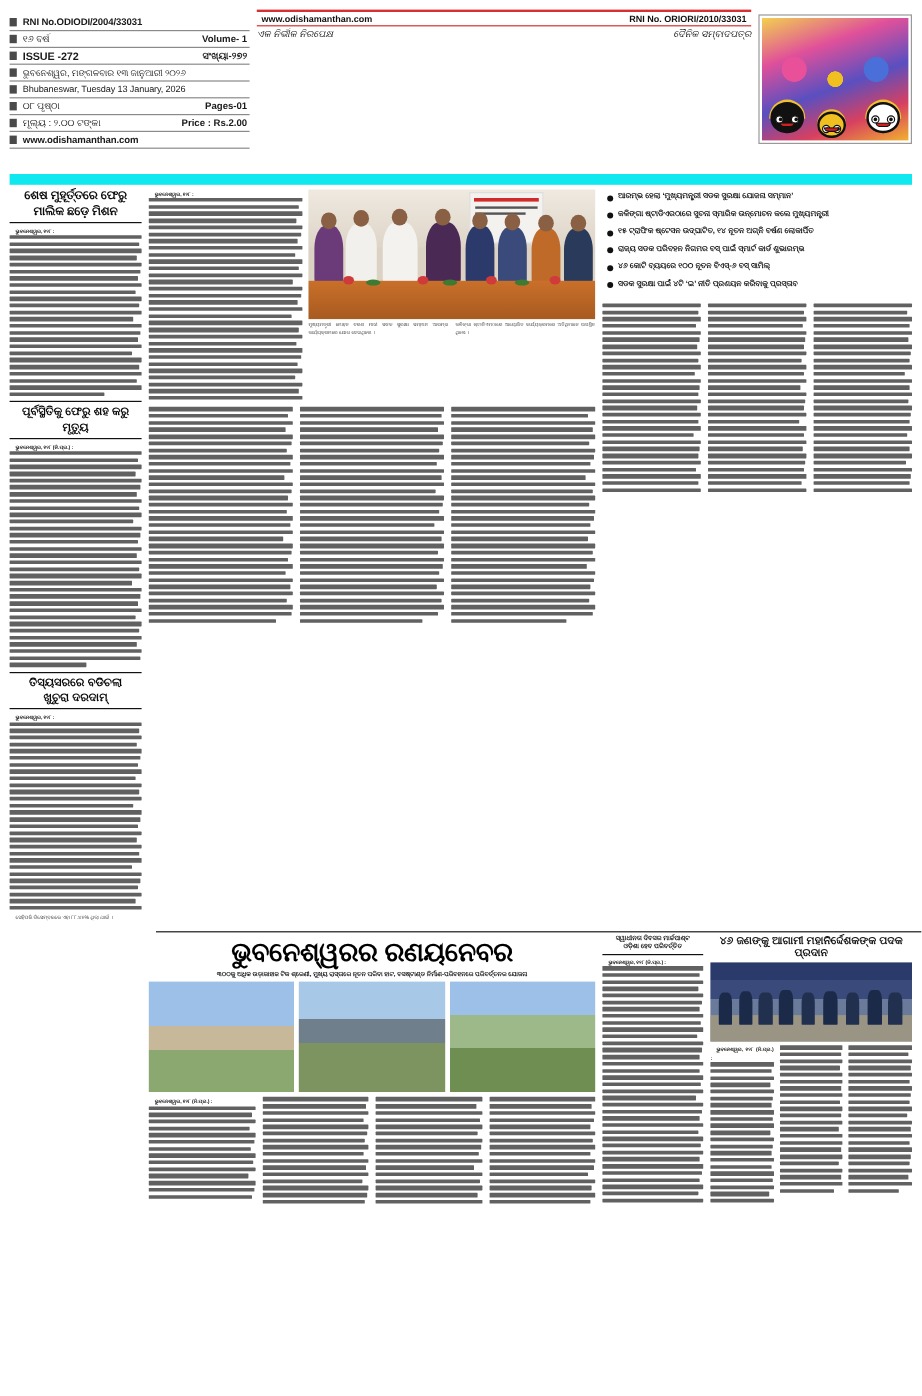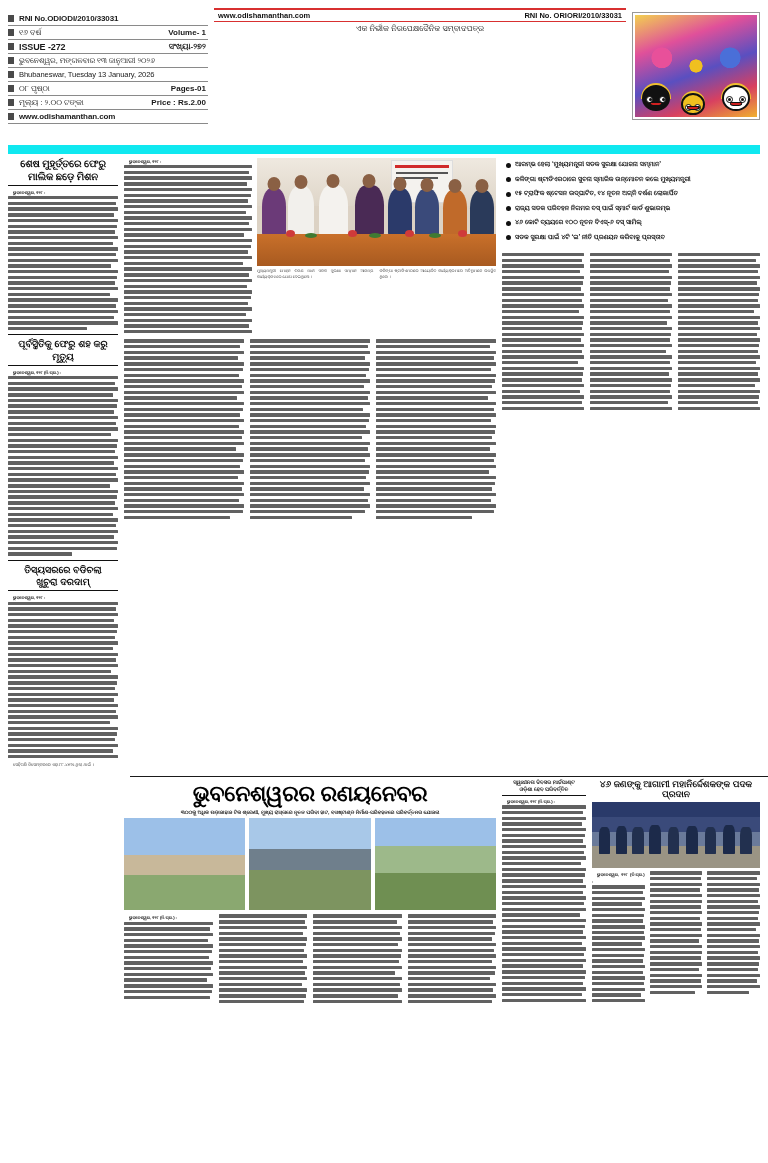--- a/index.html
+++ b/index.html
@@ -35,21 +35,21 @@
   .logo-odia {
     font-size: 52px; font-weight: 700; line-height: 0.95;
     letter-spacing: -1px; color: #000; margin-top: -2px;
     font-family: "Liberation Sans", sans-serif;
     -webkit-text-stroke: 1px #000;
   }
   .logo-rules { position: relative; margin-top: -6px; }
   .logo-rule-line { height: 1.5px; background: #d83030; width: 100%; }
   .logo-urls { display:flex; justify-content: space-between; font-size: 7.5px; font-weight:700; color:#111; padding: 1px 4px 0 4px; }
   .logo-rule-line2 { height: 1.5px; background: #d83030; width: 100%; margin-top:1px; }
-  .logo-tags { display:flex; justify-content: center; font-size: 8px; color:#111; padding-top: 2px; }
+  .logo-tags { display:flex; justify-content: space-between; font-size: 8px; color:#111; padding-top: 2px; font-style: italic; }
 
   .deity-box { width: 128px; flex: 0 0 128px; height: 108px; border: 1px solid #999; padding: 2px; margin-top: 4px; }
   .deity-art { width:100%; height:100%; position: relative; overflow:hidden;
     background:
       radial-gradient(circle at 22% 42%, #e8509a 0 9%, transparent 9.5%),
       radial-gradient(circle at 50% 50%, #f0c020 0 8%, transparent 8.5%),
       radial-gradient(circle at 78% 42%, #4a6fd8 0 9%, transparent 9.5%),
       linear-gradient(160deg,#f2d050,#e0509a 28%,#5a4fc0 55%,#d84060 78%,#f0b030);
   }
   .deity { position:absolute; bottom: 6%; }
@@ -148,21 +148,21 @@
 </head>
 <body>
 
 <div class="page">
 
   <div class="masthead">
 
     <div class="info-box">
       <div class="info-row single">
         <span class="sq"></span>
-        <span class="info-l">RNI No.ODIODI/2010/33031</span>
+        <span class="info-l">RNI No.ODIODI/2004/33031</span>
         <span style="flex:1"></span>
       </div>
       <div class="info-row">
         <span class="sq"></span>
         <span class="info-l odia">୧୬ ବର୍ଷ</span>
         <span style="flex:1"></span>
         <span class="info-r">Volume- 1</span>
       </div>
       <div class="info-row">
         <span class="sq"></span>

